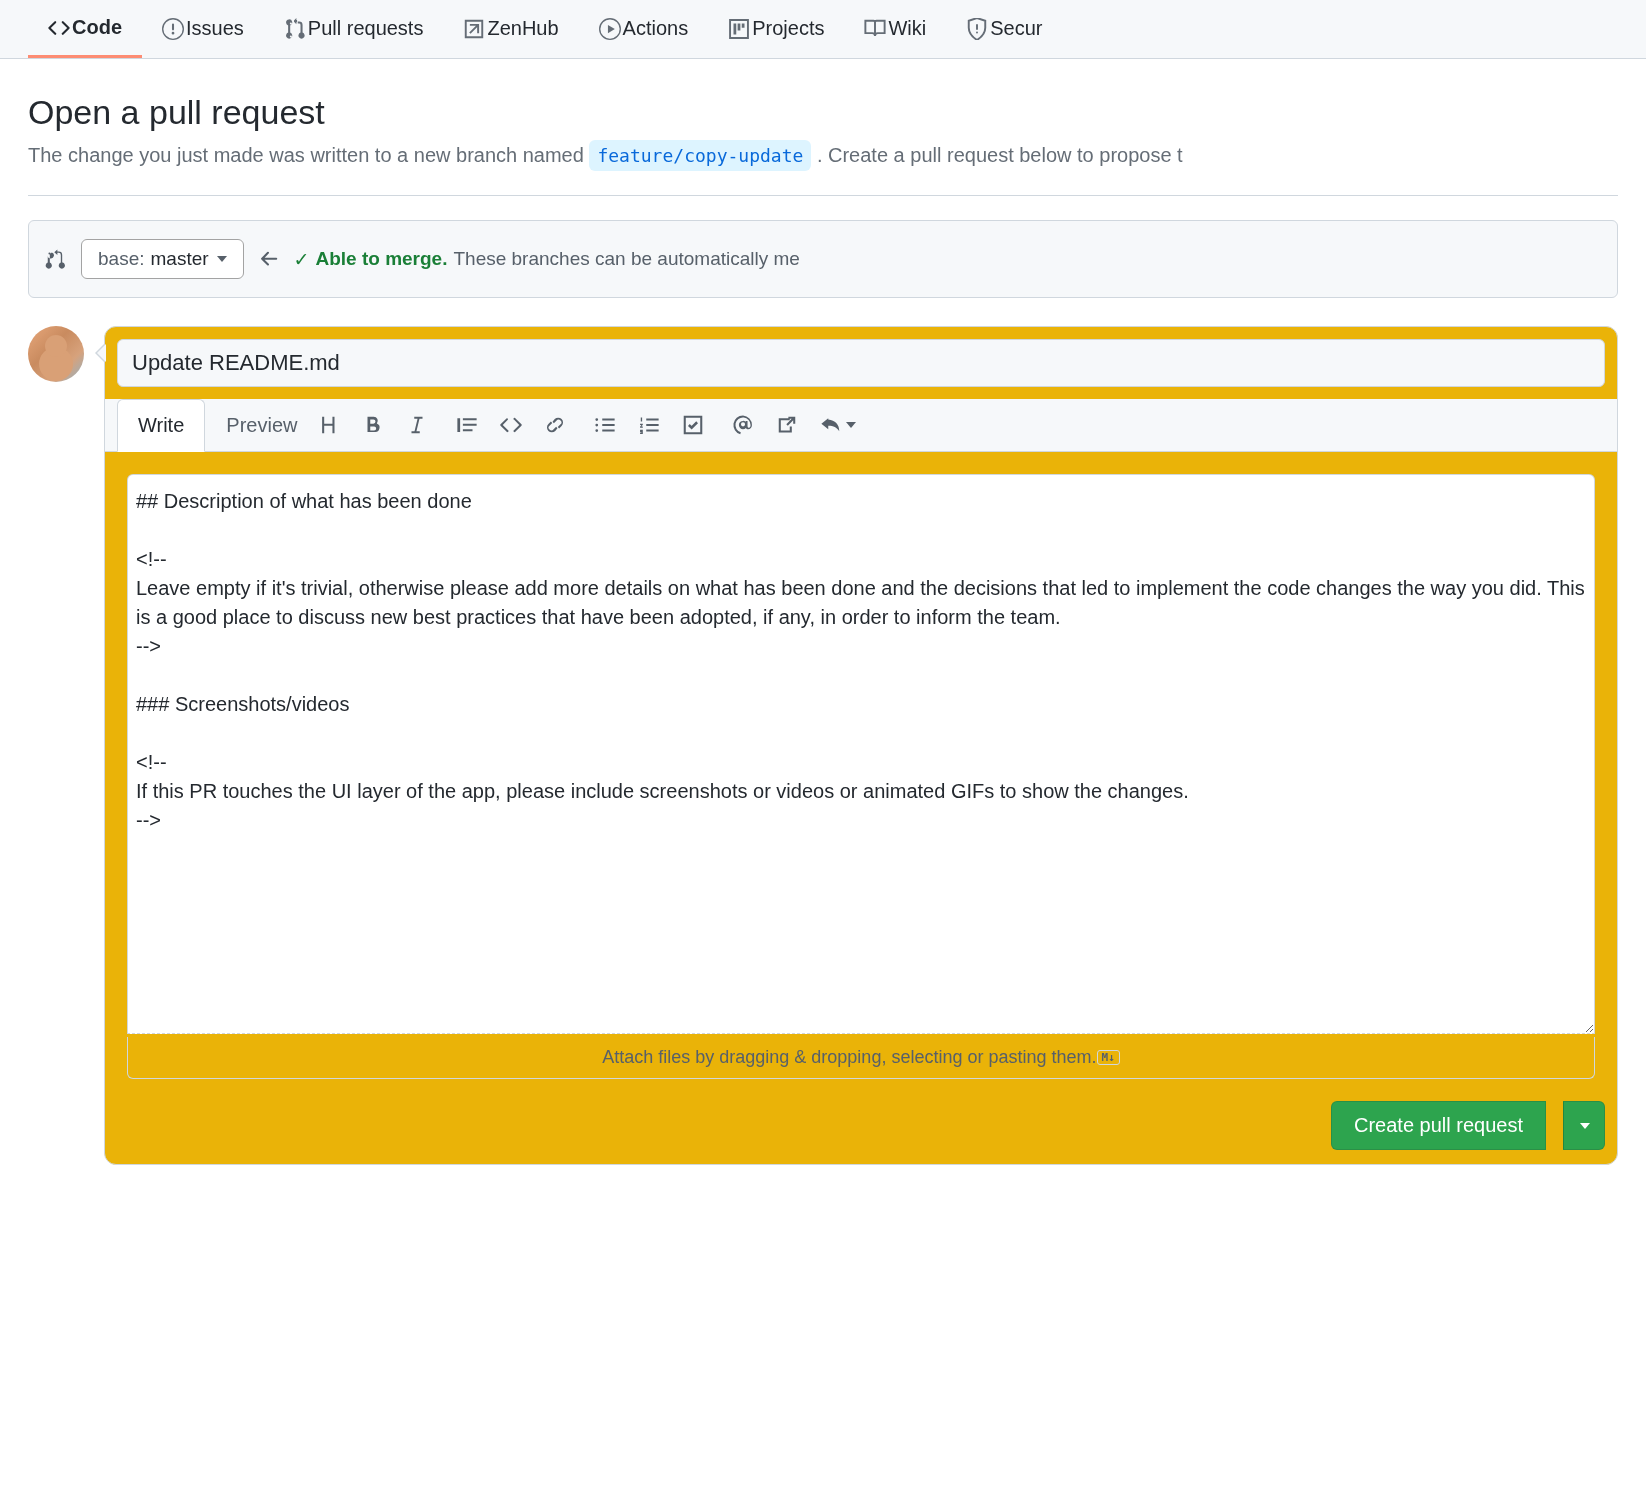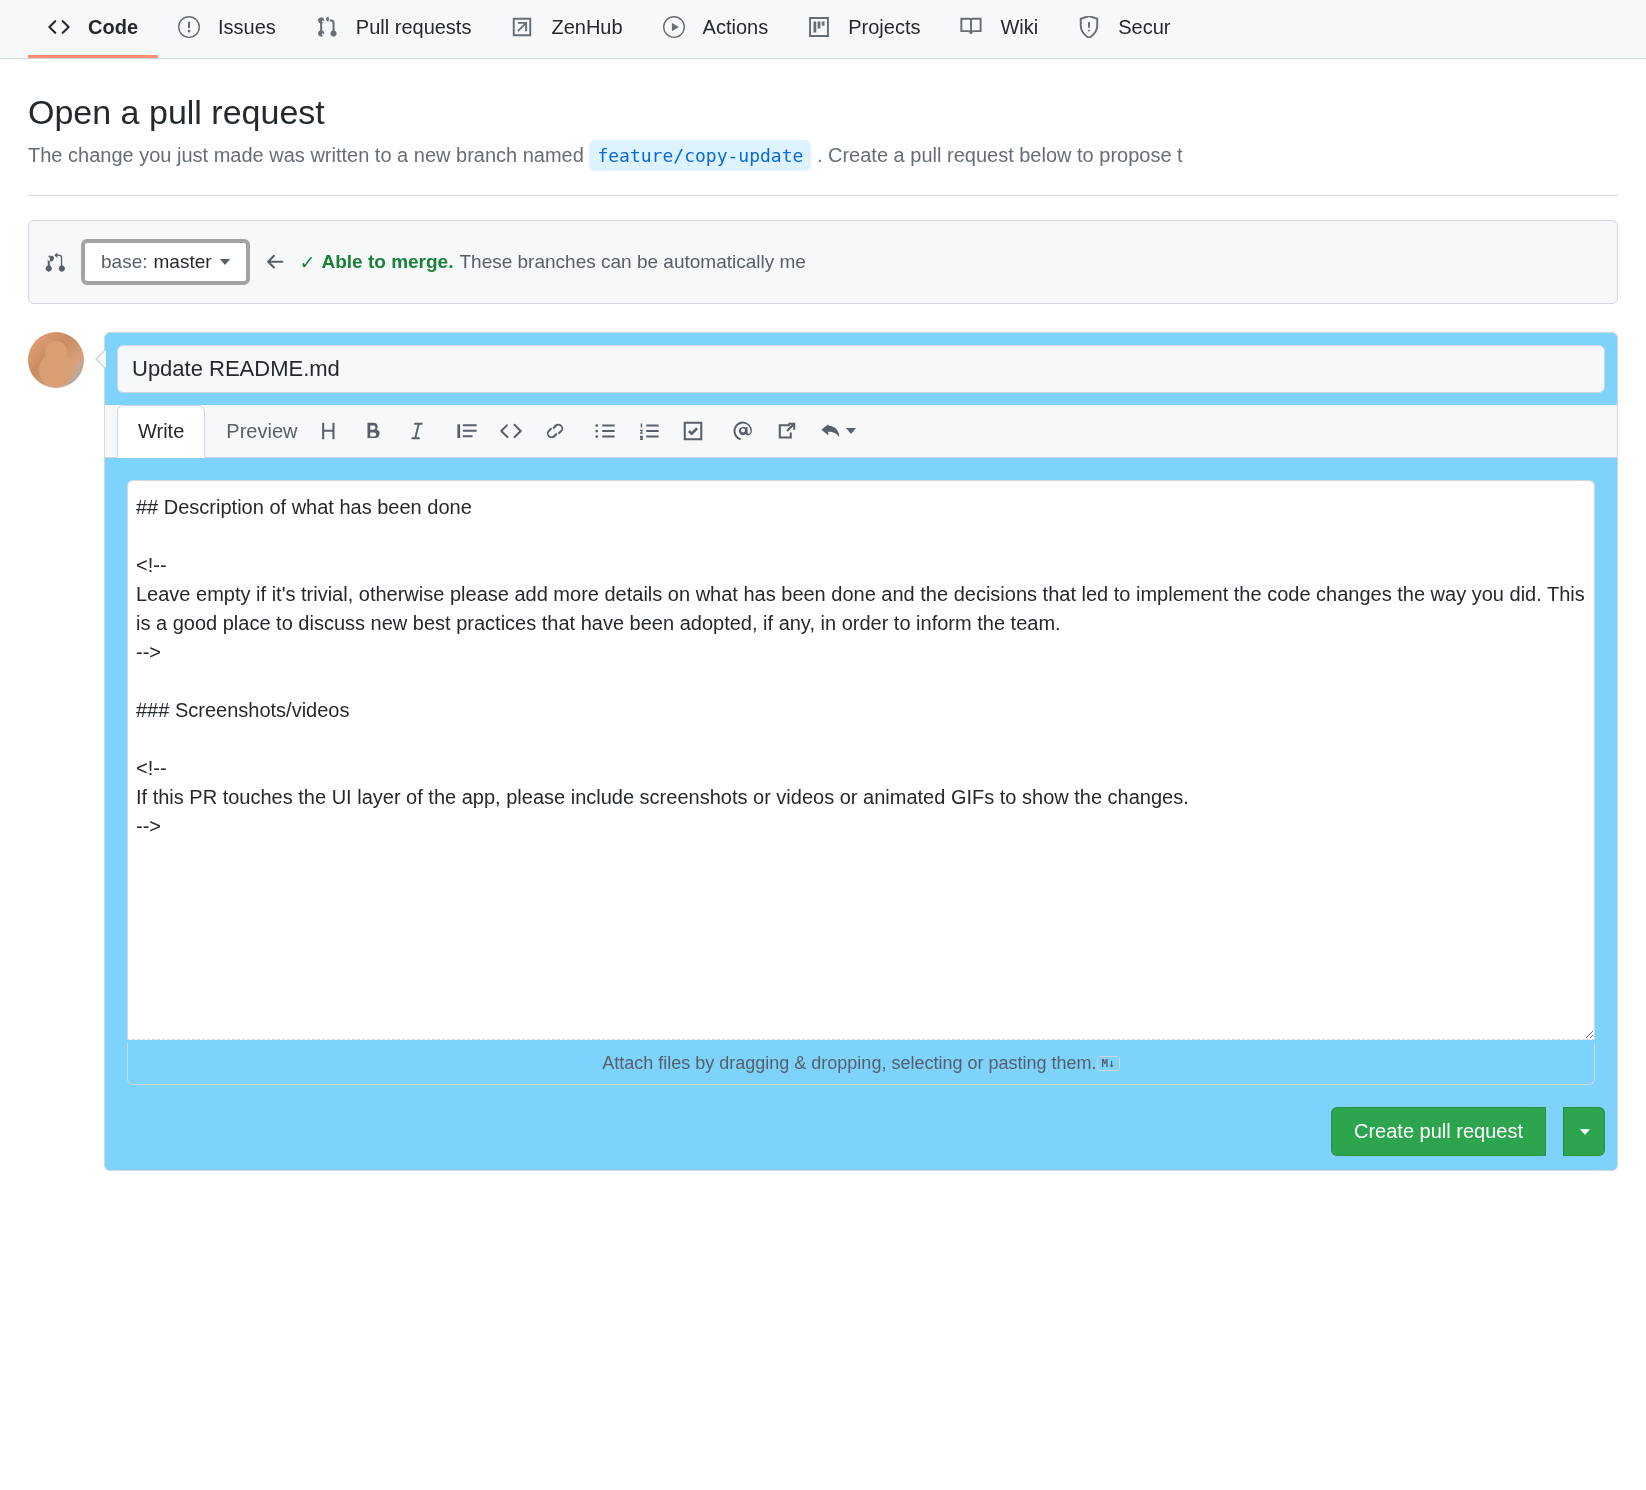--- a/index.html
+++ b/index.html
@@ -1,46 +1,46 @@
 <!DOCTYPE html>
 <html><head>
 <meta charset="utf-8">
 <style>
 * { box-sizing: border-box; margin: 0; padding: 0; }
 body { font-family: -apple-system, BlinkMacSystemFont, "Segoe UI", Helvetica, Arial, sans-serif; color: #24292f; background: #fff; font-size: 14px; overflow-x: hidden; }
 
 
 .topnav { display: flex; background: #f6f8fa; border-bottom: 1px solid #d0d7de; padding: 0 28px; overflow: hidden; }
-.topnav-item { display: flex; align-items: flex-start; gap: 18px; padding: 16px 20px; color: #24292f; font-size: 20px; font-weight: 400; cursor: pointer; border-bottom: 2px solid transparent; }
+.topnav-item { display: flex; align-items: flex-end; gap: 2px; padding: 16px 20px; color: #24292f; font-size: 20px; font-weight: 400; cursor: pointer; border-bottom: 2px solid transparent; }
 .topnav-item.active { font-weight: 600; border-bottom: 3px solid #fd8c73; }
 .topnav-item svg { width: 22px; height: 22px; fill: #656d76; }
 .topnav-item.active svg { fill: #24292f; }
 
 
 .main { padding: 34px 28px; }
 .page-title { font-size: 34px; font-weight: 400; margin-bottom: 8px; }
 .page-sub { font-size: 20px; color: #656d76; line-height: 1.5; }
 .branch-badge { display: inline-block; background: #ddf4ff; color: #0969da; font-family: ui-monospace, SFMono-Regular, Menlo, monospace; border-radius: 6px; padding: 2px 8px; font-size: 18px; }
 .divider { border: none; border-top: 1px solid #d0d7de; margin-top: 24px; }
 
 
 .branch-box { display: flex; align-items: center; gap: 14px; background: #f6f8fa; border: 1px solid #d0d7de; border-radius: 6px; padding: 18px 16px; margin-top: 24px; overflow: hidden; }
 .compare-icon { width: 22px; height: 22px; fill: #57606a; }
-.branch-btn { background: #fff; border: 4px solid #a3a3a3; border-radius: 6px; padding: 8px 16px; font-size: 19px; color: #57606a; cursor: pointer; display: inline-flex; align-items: center; gap: 6px; }
+.branch-btn { background: #fff; border: 1px solid #a3a3a3; border-radius: 6px; padding: 8px 16px; font-size: 19px; color: #57606a; cursor: pointer; display: inline-flex; align-items: center; gap: 6px; }
 .branch-btn strong { color: #24292f; font-weight: 400; }
 .arrow-left { width: 22px; height: 22px; fill: #57606a; }
 .merge-status { font-size: 19px; color: #57606a; display: flex; align-items: center; gap: 6px; white-space: nowrap; }
 .merge-status .check { color: #1a7f37; }
 .merge-status .able { color: #1a7f37; font-weight: 600; }
 
 
 .compose-wrap { display: flex; gap: 20px; margin-top: 28px; }
 .avatar { width: 56px; height: 56px; border-radius: 50%; flex-shrink: 0; background: linear-gradient(135deg, #e8a87c 0%, #c98b5f 40%, #d7a27c 70%, #8fb2c7 100%); position: relative; overflow: hidden; }
 .avatar::after { content: ""; position: absolute; left: 50%; top: 35%; transform: translate(-50%,-50%); width: 22px; height: 22px; border-radius: 50%; background: #d9a076; box-shadow: 0 18px 0 6px #d9a076; }
-.compose { flex: 1; border: 1px solid #d0d7de; border-radius: 6px; background: #7dd3fc; position: relative; }
+.compose { flex: 1; border: 1px solid #d0d7de; border-radius: 12px; background: #eab308; position: relative; }
 .compose::before { content: ""; position: absolute; left: -10px; top: 16px; width: 0; height: 0; border-top: 10px solid transparent; border-bottom: 10px solid transparent; border-right: 10px solid #d0d7de; }
 .compose::after { content: ""; position: absolute; left: -8px; top: 17px; width: 0; height: 0; border-top: 9px solid transparent; border-bottom: 9px solid transparent; border-right: 9px solid #f6f8fa; }
 
 .title-input { width: calc(100% - 24px); margin: 12px; padding: 10px 14px; font-size: 22px; border: 1px solid #d0d7de; border-radius: 6px; background: #f6f8fa; color: #24292f; font-family: inherit; }
 
 .tabbar { display: flex; justify-content: flex-start; align-items: center; border-bottom: 1px solid #d0d7de; padding: 0 12px; background: #f6f8fa; }
 .tabs { display: flex; }
 .tab { padding: 14px 20px; font-size: 20px; color: #57606a; cursor: pointer; border: 1px solid transparent; border-bottom: none; background: transparent; }
 .tab.active { background: #fff; border: 1px solid #d0d7de; border-bottom: 1px solid #fff; border-radius: 6px 6px 0 0; margin-bottom: -1px; color: #24292f; }
 .toolbar { display: flex; gap: 28px; color: #57606a; padding-right: 8px; }

